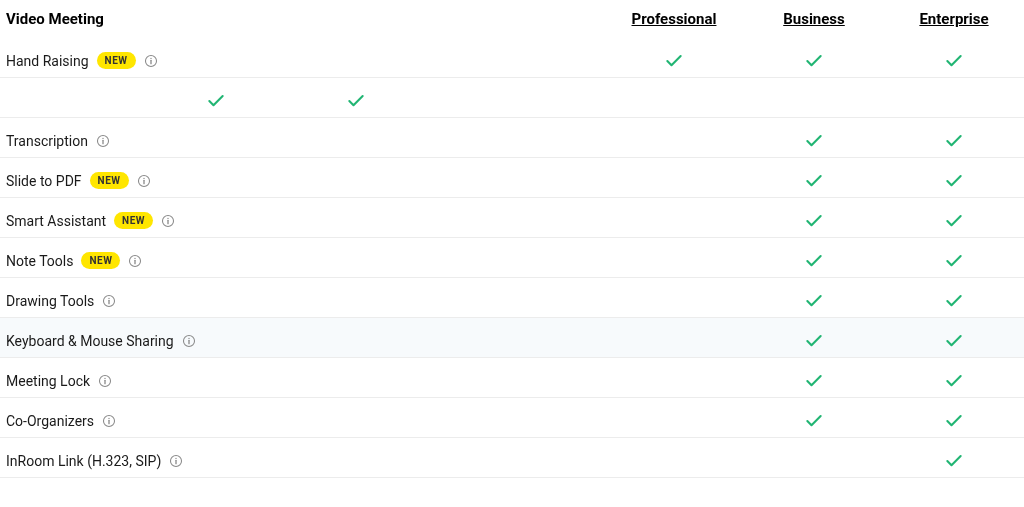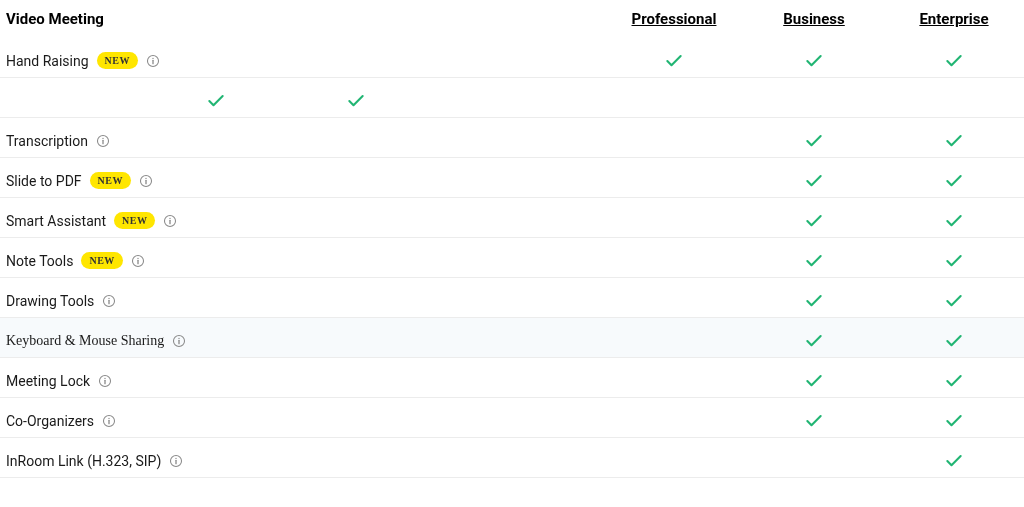--- a/index.html
+++ b/index.html
@@ -35,21 +35,20 @@
     }
     .row {
       display: flex;
       align-items: center;
       min-height: 40px;
       border-bottom: 1px solid #ececec;
       padding: 6px 0 0 6px;
     }
     .row.hovered {
       background: #f7fafc;
-      font-family: Liberation Serif, serif;
     }
     .feature-cell {
       flex: 1;
       display: flex;
       align-items: center;
       gap: 8px;
       font-size: 14px;
       color: #1a1a1a;
     }
     .badge {
@@ -57,21 +56,20 @@
       align-items: center;
       justify-content: center;
       background: #ffe600;
       color: #333;
       font-weight: 700;
       font-size: 10px;
       letter-spacing: 0.5px;
       border-radius: 10px;
       padding: 2px 8px;
       height: 17px;
-      font-family: Liberation Serif, serif;
     }
     .info-icon {
       display: inline-flex;
       align-items: center;
       justify-content: center;
       width: 14px;
       height: 14px;
       color: #8a8a8a;
       cursor: pointer;
     }

